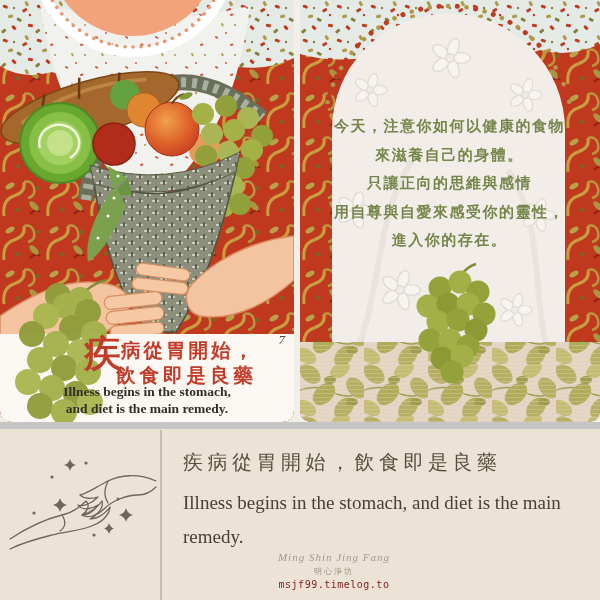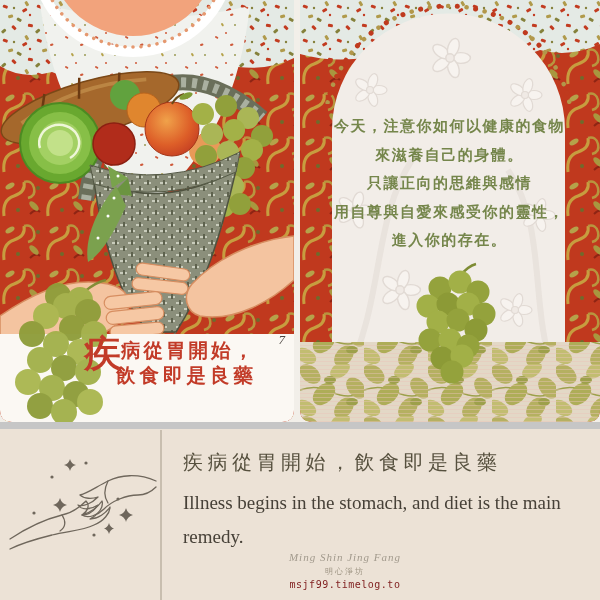--- a/index.html
+++ b/index.html
@@ -37,21 +37,21 @@
 
   
   .footer { position:absolute; left:0; top:429px; width:600px; height:200px; background:#ece2d6; }
   .hands { position:absolute; left:8px; top:14px; width:150px; height:112px; }
   .divider { position:absolute; left:160px; top:1px; width:2px; height:170px; background:#c8beaf; }
   .quote { position:absolute; left:183px; top:20px; width:410px; }
   .quote-cn { font-size:20px; letter-spacing:4.5px; color:#56503e; white-space:nowrap;
               font-family:"Liberation Serif","DejaVu Serif",serif; }
   .quote-en { margin-top:10px; font-family:"Liberation Serif","DejaVu Serif",serif;
               font-size:19px; line-height:34px; color:#474138; }
-  .watermark { position:absolute; left:255px; top:122px; width:180px; text-align:center; }
+  .watermark { position:absolute; left:244px; top:122px; width:180px; text-align:center; }
   .wm-script { font-family:"Liberation Serif","DejaVu Serif",serif; font-style:italic;
                font-size:11px; color:#a29a8d; letter-spacing:1px; }
   .wm-studio { font-size:8px; color:#a09786; margin-top:3px; letter-spacing:2px; }
   .wm-url { font-family:"DejaVu Sans Mono","Liberation Mono",monospace; font-size:10px;
             color:#7f1d1d; margin-top:2px; letter-spacing:0.5px; }
 </style>
 </head>
 <body>
 
 <div class="stage">
@@ -218,20 +218,24 @@
         </g>
       </g>
     </svg>
 
     <div class="front-caption">
       <div class="cap-num">7</div>
       <div class="cap-cn1">
         <span class="big">疾</span><span class="rest">病從胃開始，</span>
       </div>
       <div class="cap-cn2">飲食即是良藥</div>
+      <div class="cap-en">
+        <div>Illness begins in the stomach,</div>
+        <div>and diet is the main remedy.</div>
+      </div>
     </div>
   </div>
 
   <div class="card card-back">
     <svg class="art" viewBox="0 0 300 422" aria-hidden="true">
       <defs>
         <pattern id="leafTile" patternUnits="userSpaceOnUse" width="64" height="52">
           <rect width="64" height="52" fill="#e3d8c6"></rect>
           <path d="M0,26 q16,-6 32,2 q16,8 32,0" stroke="#9da04b" stroke-width="1.5" fill="none"></path>
           <ellipse cx="10" cy="10" rx="12" ry="8" fill="#b5b061" transform="rotate(40 10 10)"></ellipse>

